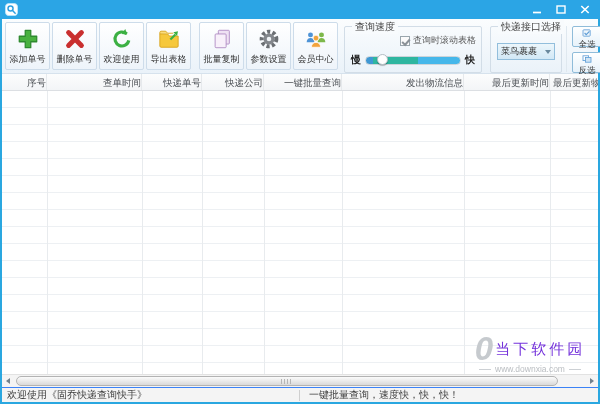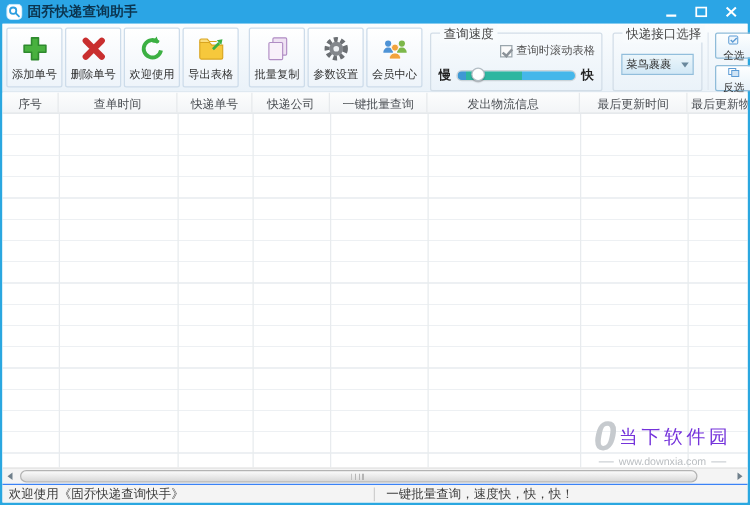--- a/index.html
+++ b/index.html
@@ -59,21 +59,21 @@
   .sel-col{display:flex;flex-direction:column;gap:5px;margin:4px 0 0 3px;flex:0 0 auto}
   .sel-btn{width:30px;height:21px;border:1px solid #8fbcd9;border-radius:2px;
     background:linear-gradient(#feffff,#e7f2fa);display:flex;flex-direction:column;
     align-items:center;justify-content:center;cursor:pointer;line-height:1}
   .sel-btn .slbl{font-size:8.5px;color:#333;white-space:nowrap}
 
   
   .table-area{position:relative;height:313px;overflow:hidden;background:#fff}
   .thead{height:17px;display:flex;background:linear-gradient(#fcfdfd,#f3f5f7);
     border-bottom:1px solid #dcdfe3}
-  .th{font-size:9.5px;color:#4b4f54;text-align:center;padding-top:3px;white-space:nowrap;
+  .th{font-size:9.5px;color:#4b4f54;text-align:right;padding-top:3px;white-space:nowrap;
     overflow:hidden;border-right:1px solid #e6e9ec;flex:0 0 auto;cursor:pointer}
   .th.left{text-align:left;padding-left:3px;border-right:none}
   .tbody{position:absolute;top:17px;left:0;right:0;bottom:13px;
     background:repeating-linear-gradient(#ffffff 0 16px,#edf0f3 16px 17px)}
   .colline{position:absolute;top:0;bottom:0;width:1px;background:#e8ebee}
 
   
   .hscroll{position:absolute;left:0;right:0;bottom:0;height:13px;background:#f4f4f4;
     border-top:1px solid #e2e2e2}
   .sb-arrow{position:absolute;top:0;width:12px;height:12px;display:flex;
@@ -109,21 +109,20 @@
 <div class="window">
 
   <div class="titlebar">
     <span class="app-icon">
       <svg width="13" height="13" viewBox="0 0 16 16">
           <rect x="0.5" y="0.5" width="15" height="15" rx="4.5" fill="#ffffff" stroke="#bfe6fb"></rect>
           <circle cx="6.8" cy="6.8" r="3.1" fill="none" stroke="#2d9fe0" stroke-width="1.8"></circle>
           <path d="M9.3 9.3l3.2 3.2" stroke="#2d9fe0" stroke-width="1.8" stroke-linecap="round"></path>
         </svg>
     </span>
-    <span class="title">固乔快递查询助手</span>
     <span class="win-controls">
       <span class="wc">
           <svg width="10" height="9" viewBox="0 0 10 9">
             <path d="M1 7.5h8" stroke="#fff" stroke-width="1.7"></path>
           </svg>
         </span>
       <span class="wc">
           <svg width="10" height="9" viewBox="0 0 10 9">
             <rect x="1" y="1" width="8" height="7" fill="none" stroke="#fff" stroke-width="1.4"></rect>
           </svg>

